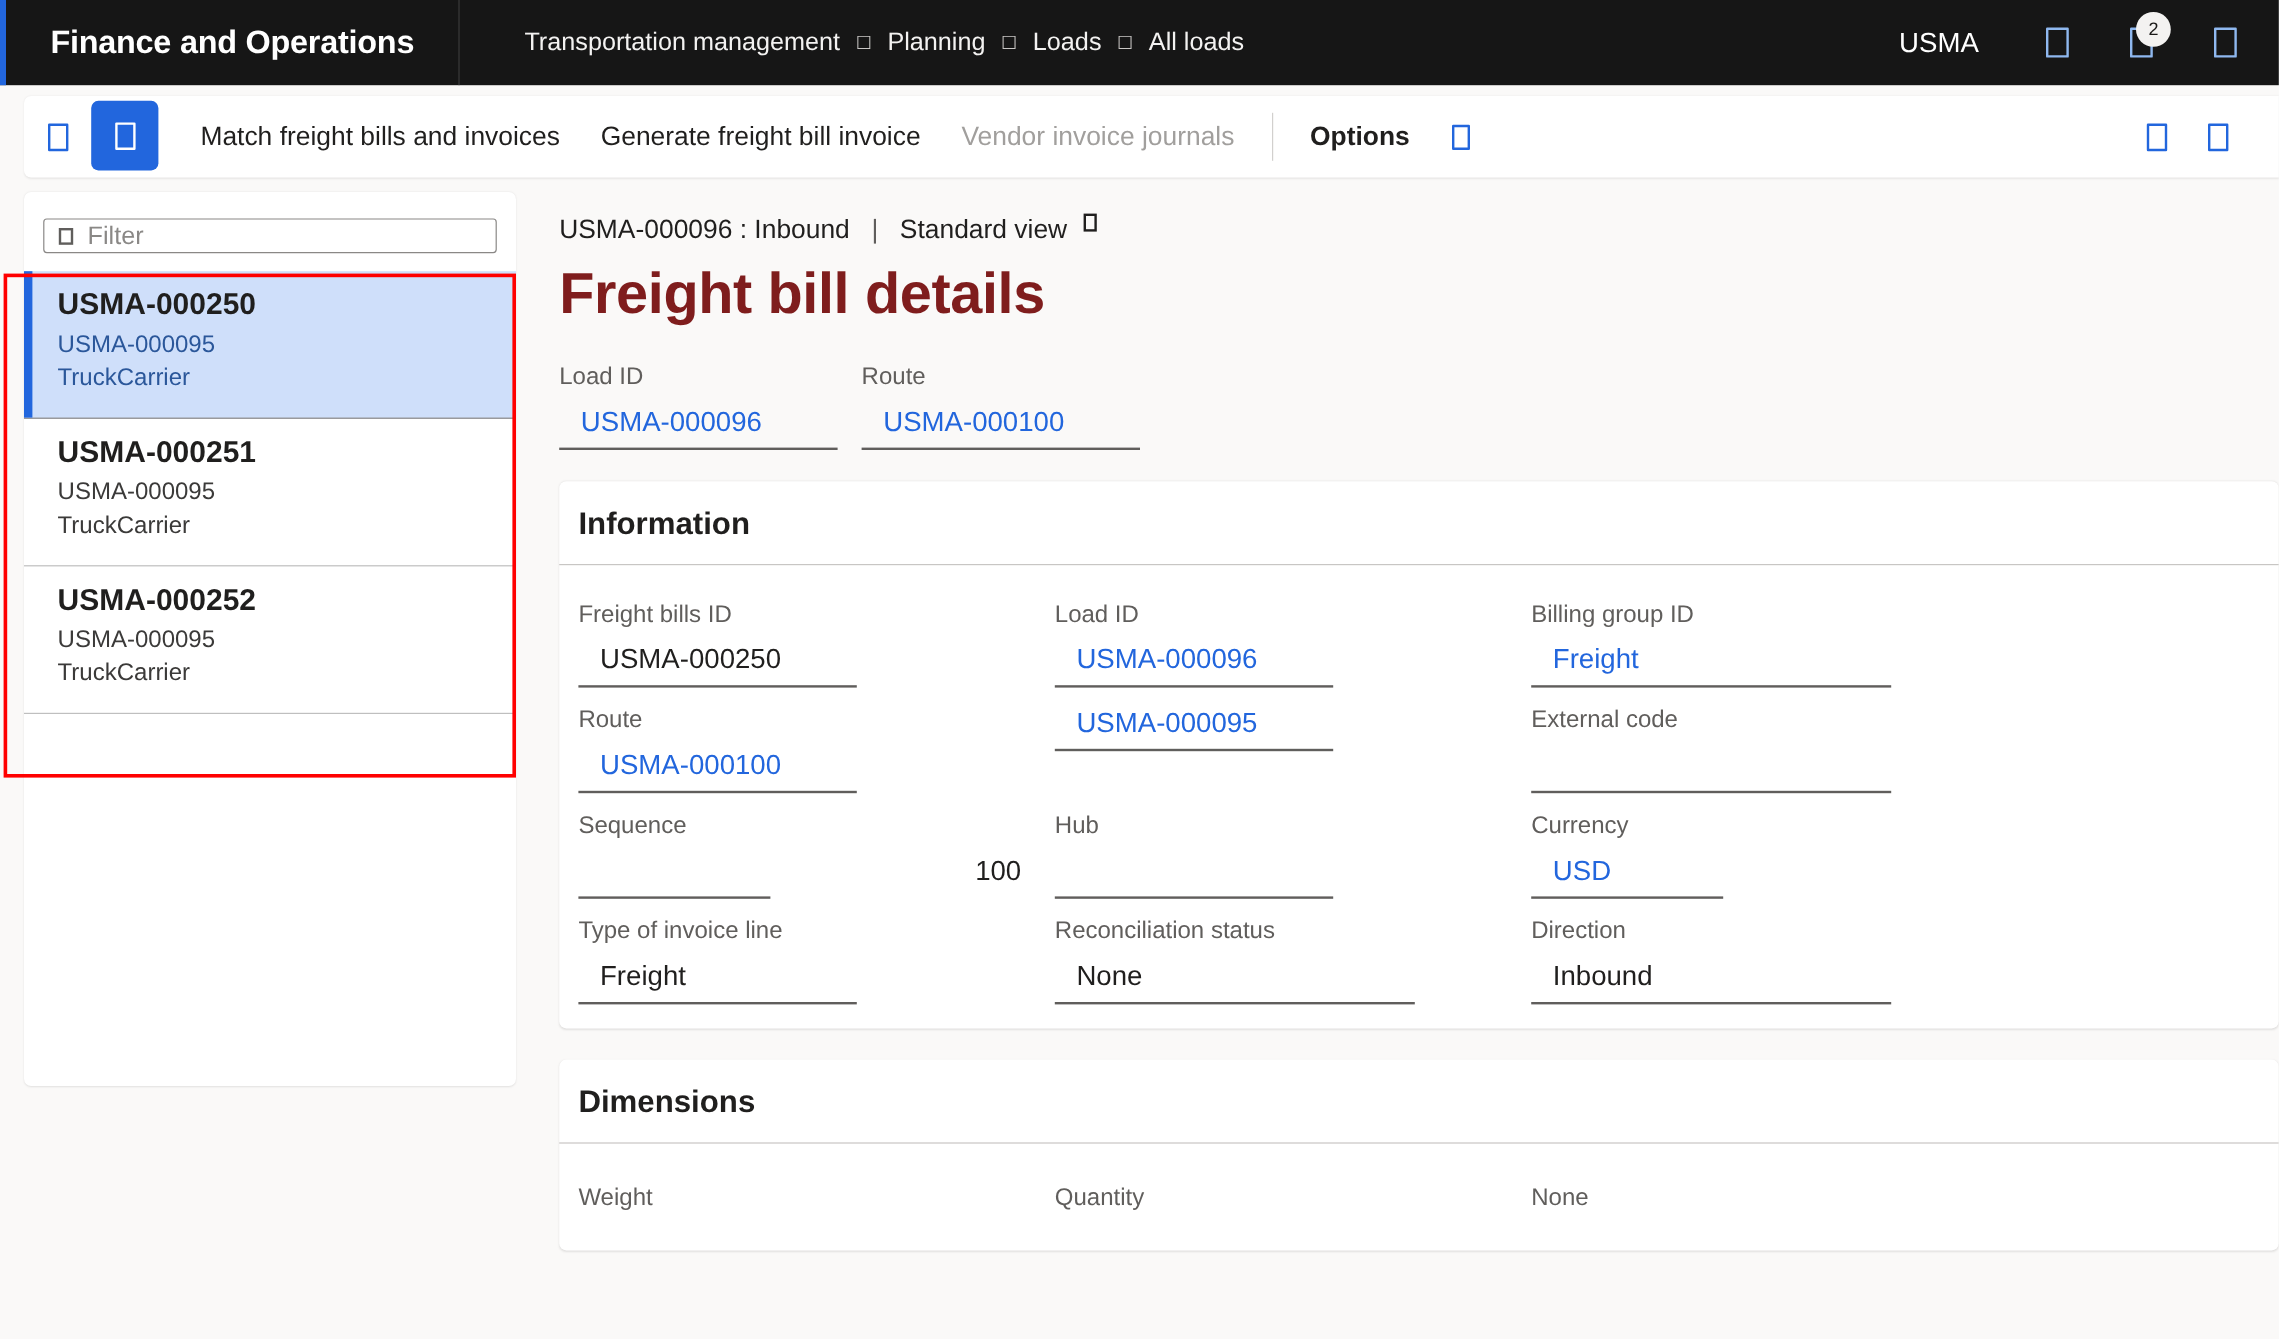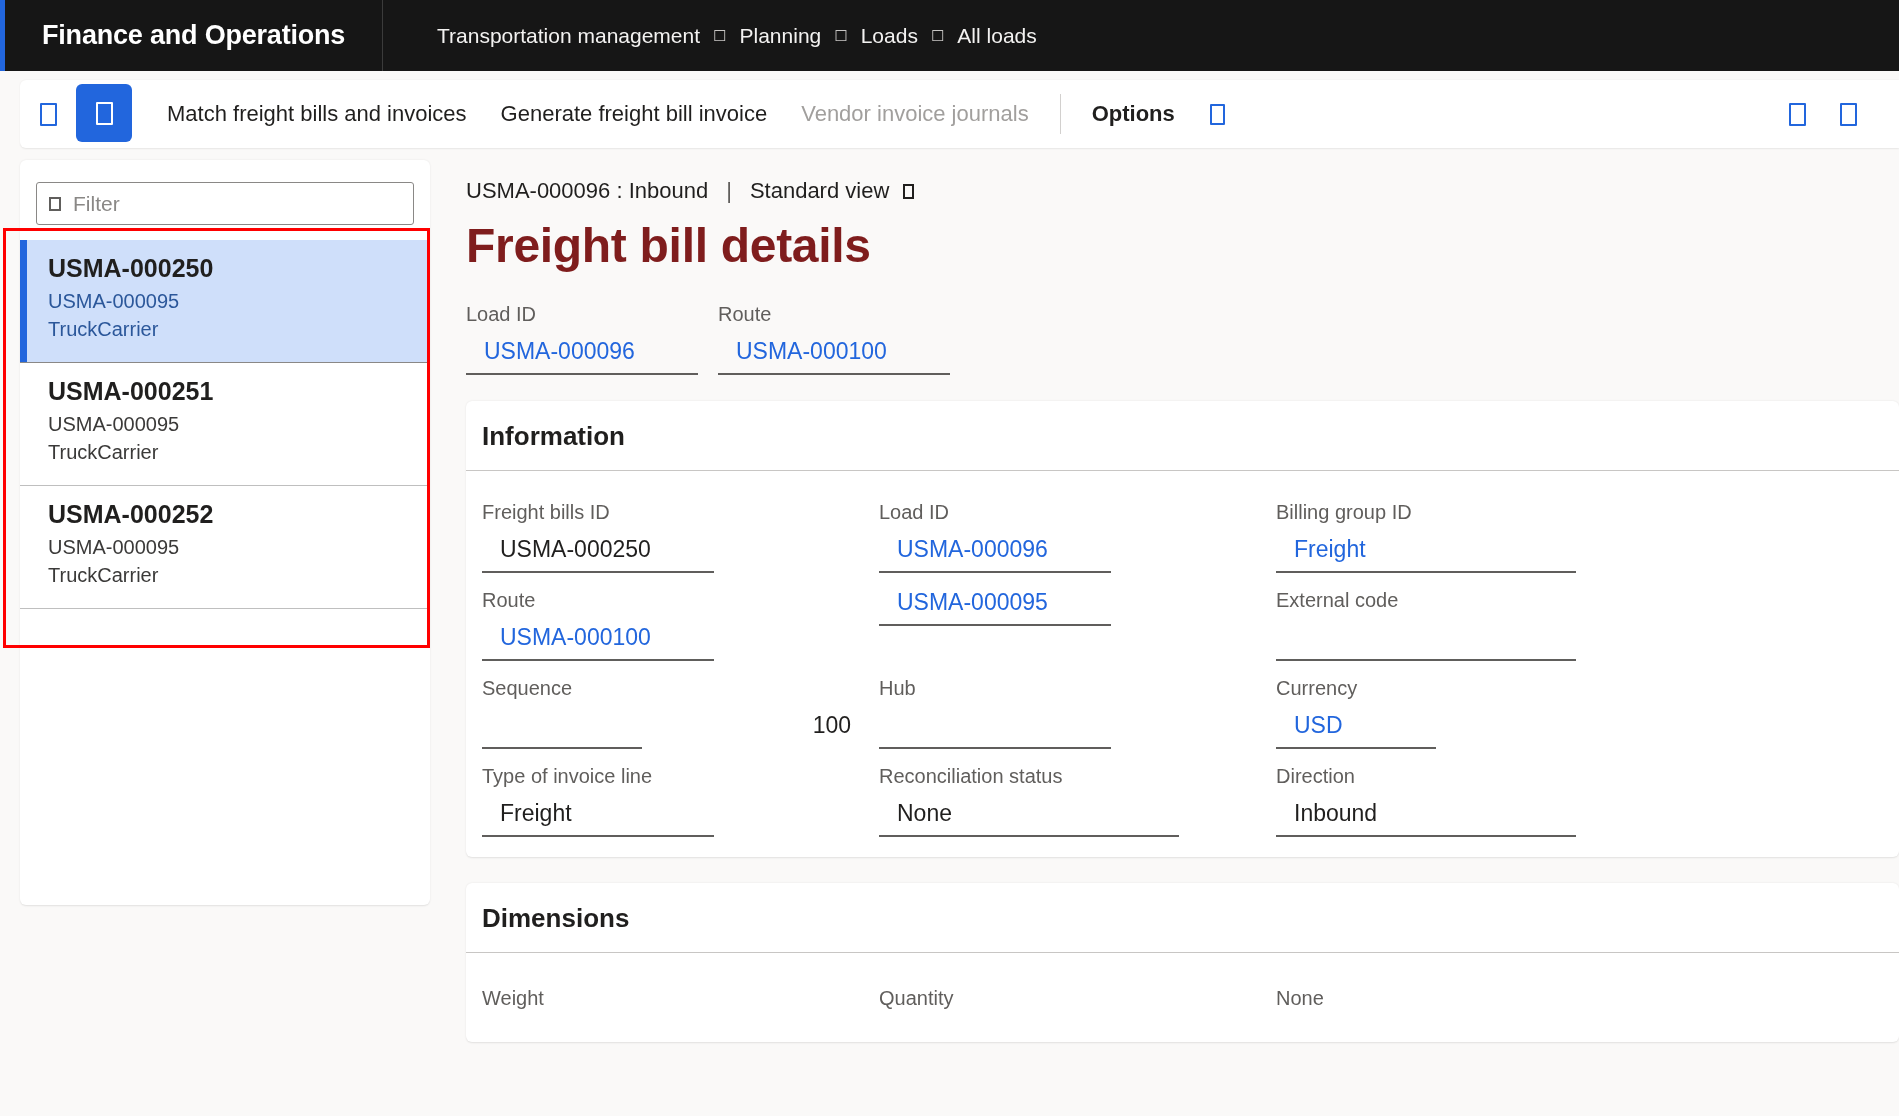--- a/index.html
+++ b/index.html
@@ -163,21 +163,21 @@
     position: absolute;
     top: 160px; left: 20px;
     width: 410px; height: 745px;
     background: #ffffff;
     border-radius: 6px;
     box-shadow: 0 0.6px 1.8px rgba(0,0,0,0.1);
     overflow: hidden;
   }
   .filterbox {
     margin: 22px 16px 0 16px;
-    height: 43px;
+    height: 29px;
     border: 1px solid #8a8886;
     border-radius: 3px;
     display: flex;
     align-items: center;
     padding: 0 12px;
     gap: 12px;
   }
   .filter-glyph {
     width: 12px; height: 14px;
     border: 2px solid #605e5c;
@@ -230,21 +230,21 @@
 
   
   .detail {
     position: absolute;
     top: 160px; left: 448px;
     width: 1451px; height: 956px;
     overflow: hidden;
   }
   .detail-breadcrumb {
     display: flex;
-    align-items: center;
+    align-items: flex-start;
     gap: 10px;
     font-size: 22px;
     color: #201f1e;
     padding: 18px 0 0 18px;
   }
   .db-sep { color: #605e5c; padding: 0 8px; }
   .db-chevron {
     width: 11px; height: 15px;
     border: 2px solid #201f1e;
     display: inline-block;
@@ -327,20 +327,36 @@
   <div class="breadcrumbs">
     <span class="bc-item">Transportation management</span>
     <span class="bc-sep">☐</span>
     <span class="bc-item">Planning</span>
     <span class="bc-sep">☐</span>
     <span class="bc-item">Loads</span>
     <span class="bc-sep">☐</span>
     <span class="bc-item">All loads</span>
   </div>
 
+  <div class="topnav-right">
+    <span class="company-name">USMA</span>
+
+    <div class="nav-icon-btn">
+      <span class="nav-glyph"></span>
+    </div>
+
+    <div class="nav-icon-btn">
+      <span class="nav-glyph"></span>
+      <span class="badge">2</span>
+    </div>
+
+    <div class="nav-icon-btn">
+      <span class="nav-glyph"></span>
+    </div>
+  </div>
 </div>
 
 <div class="actionpane">
   <div class="ap-iconbtn">
     <span class="ap-glyph"></span>
   </div>
   <div class="ap-iconbtn selected">
     <span class="ap-glyph"></span>
   </div>
 

